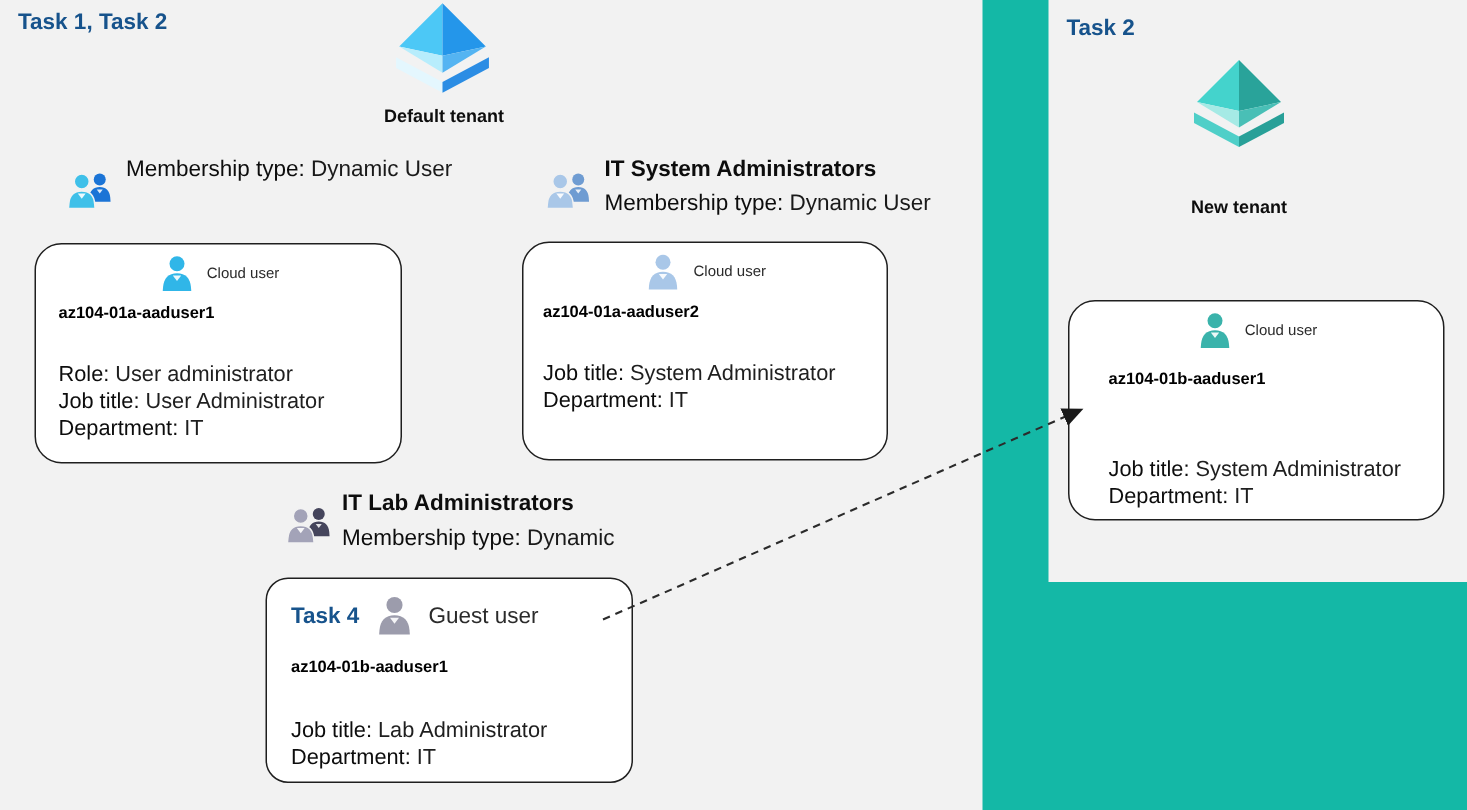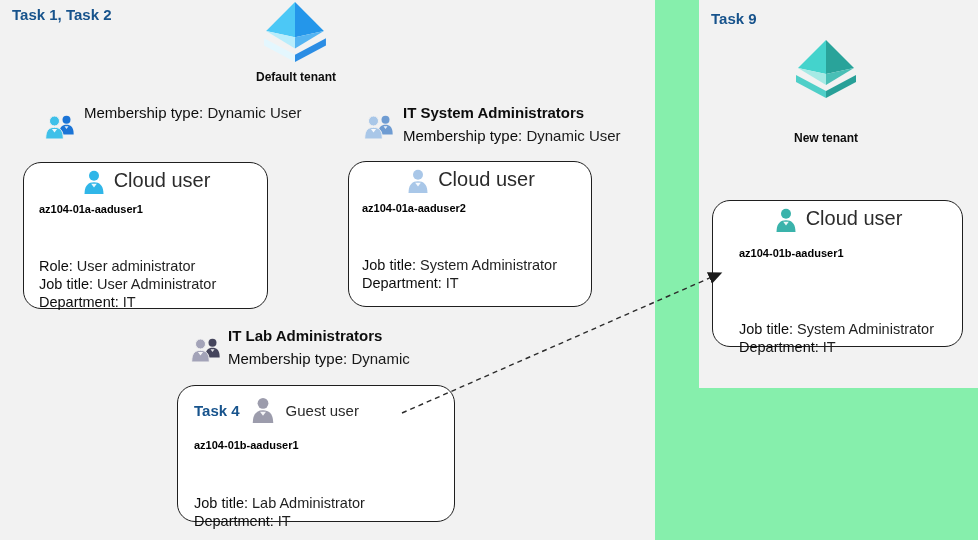--- a/index.html
+++ b/index.html
@@ -1,40 +1,40 @@
 <!DOCTYPE html>
 <html><head>
 <meta charset="utf-8">
 <style>
   html,body{margin:0;padding:0;background:#ffffff;}
   .stage{
-    position:relative;width:978px;height:540px;background:#86efac;
+    position:relative;width:978px;height:540px;background:#14b8a6;
     font-family:"Liberation Sans",sans-serif;color:#1a1a1a;overflow:hidden;
   }
   .abs{position:absolute;}
   .panel{position:absolute;background:#f2f2f2;}
   .task-label{font-weight:bold;font-size:15px;color:#17538c;white-space:nowrap;}
   .tenant-title{font-weight:bold;font-size:12px;color:#0d0d0d;text-align:center;}
   .group-text{font-size:15px;white-space:nowrap;}
   .group-text .title{font-weight:bold;margin-bottom:6px;color:#0d0d0d;}
   .b{font-weight:normal;color:#0d0d0d;}
   .card{
     position:absolute;background:#ffffff;border:1.4px solid #1f1f1f;
     border-radius:18px;box-sizing:border-box;
   }
   .card-head{
-    position:absolute;left:0;right:0;display:flex;align-items:flex-start;
-    justify-content:center;gap:7px;font-size:20px;color:#2b2b2b;
+    position:absolute;left:0;right:0;display:flex;align-items:center;
+    justify-content:center;gap:7px;font-size:10px;color:#2b2b2b;
   }
   .card-head-left{
     position:absolute;display:flex;align-items:center;gap:9px;
     font-size:15px;color:#2b2b2b;white-space:nowrap;
   }
   .user-name{position:absolute;font-weight:bold;font-size:11px;color:#000;white-space:nowrap;}
-  .fields{position:absolute;font-size:14.5px;line-height:18px;white-space:nowrap;color:#1f1f1f;margin-top:16px;}
+  .fields{position:absolute;font-size:14.5px;line-height:18px;white-space:nowrap;color:#1f1f1f;}
   .fields .b{margin-right:4px;}
   .person-icon{display:block;}
   .overlay{position:absolute;left:0;top:0;pointer-events:none;z-index:30;}
   
   .fill-cyan{fill:#30b6e8;}
   .fill-steel{fill:#a9c7e8;}
   .fill-gray{fill:#9c9cac;}
   .fill-teal{fill:#3ab3ab;}
 </style>
 </head>
@@ -133,38 +133,38 @@
       <circle cx="11.5" cy="9.5" r="5"></circle>
       <path d="M11.5 15.8 c5.2 0 8.2 3 8.6 8.5 l.3 3.2 H2.6 l.3-3.2 c.4-5.5 3.4-8.5 8.6-8.5 z"></path>
     </g>
     <path d="M11.5 21 l-2.6-3.5 h5.2 z" fill="#ffffff" opacity=".9"></path>
   </svg>
   <div class="abs group-text" style="left:228px;top:327px;">
     <div class="title">IT Lab Administrators</div>
     <div><span class="b">Membership type:</span> <span>Dynamic</span></div>
   </div>
 
-  <div class="card" style="left:177px;top:385px;width:278px;height:137px;">
+  <div class="card" style="left:177px;top:385px;width:245px;height:137px;border-radius:15px;">
     <div class="card-head-left" style="left:16px;top:10px;">
       <span class="task-label">Task 4</span>
       <svg class="person-icon fill-gray" width="28" height="28" viewBox="0 0 26 26">
         <circle cx="13" cy="6.8" r="5"></circle>
         <path d="M13 13.2 c5.6 0 8.8 3.3 9.3 9.2 l.2 2.6 H3.5 l.2-2.6 c.5-5.9 3.7-9.2 9.3-9.2 z"></path>
         <path d="M13 18.4 l-2.8-3.7 h5.6 z" fill="#ffffff" opacity=".9"></path>
       </svg>
       <span>Guest user</span>
     </div>
     <div class="user-name" style="left:16px;top:53px;">az104-01b-aaduser1</div>
     <div class="fields" style="left:16px;top:92px;">
       <div><span class="b">Job title:</span><span>Lab Administrator</span></div>
       <div><span class="b">Department:</span><span>IT</span></div>
     </div>
   </div>
 
-  <div class="abs task-label" style="left:711px;top:10px;">Task 9</div>
+  <div class="abs task-label" style="left:711px;top:10px;">Task 2</div>
 
   <svg class="abs" style="left:794px;top:40px;" width="64" height="58" viewBox="0 0 64 58">
     <polygon points="32,0 4,28 32,34" fill="#44d3cc"></polygon>
     <polygon points="32,0 60,28 32,34" fill="#29a39a"></polygon>
     <polygon points="4,28 32,34 32,45" fill="#a5eae5"></polygon>
     <polygon points="60,28 32,34 32,45" fill="#49bfb6"></polygon>
     <polygon points="2,35 32,51 32,58 2,42" fill="#4fcfc8"></polygon>
     <polygon points="62,35 32,51 32,58 62,42" fill="#28a098"></polygon>
   </svg>
   <div class="abs tenant-title" style="left:726px;top:125px;width:200px;line-height:27px;">

